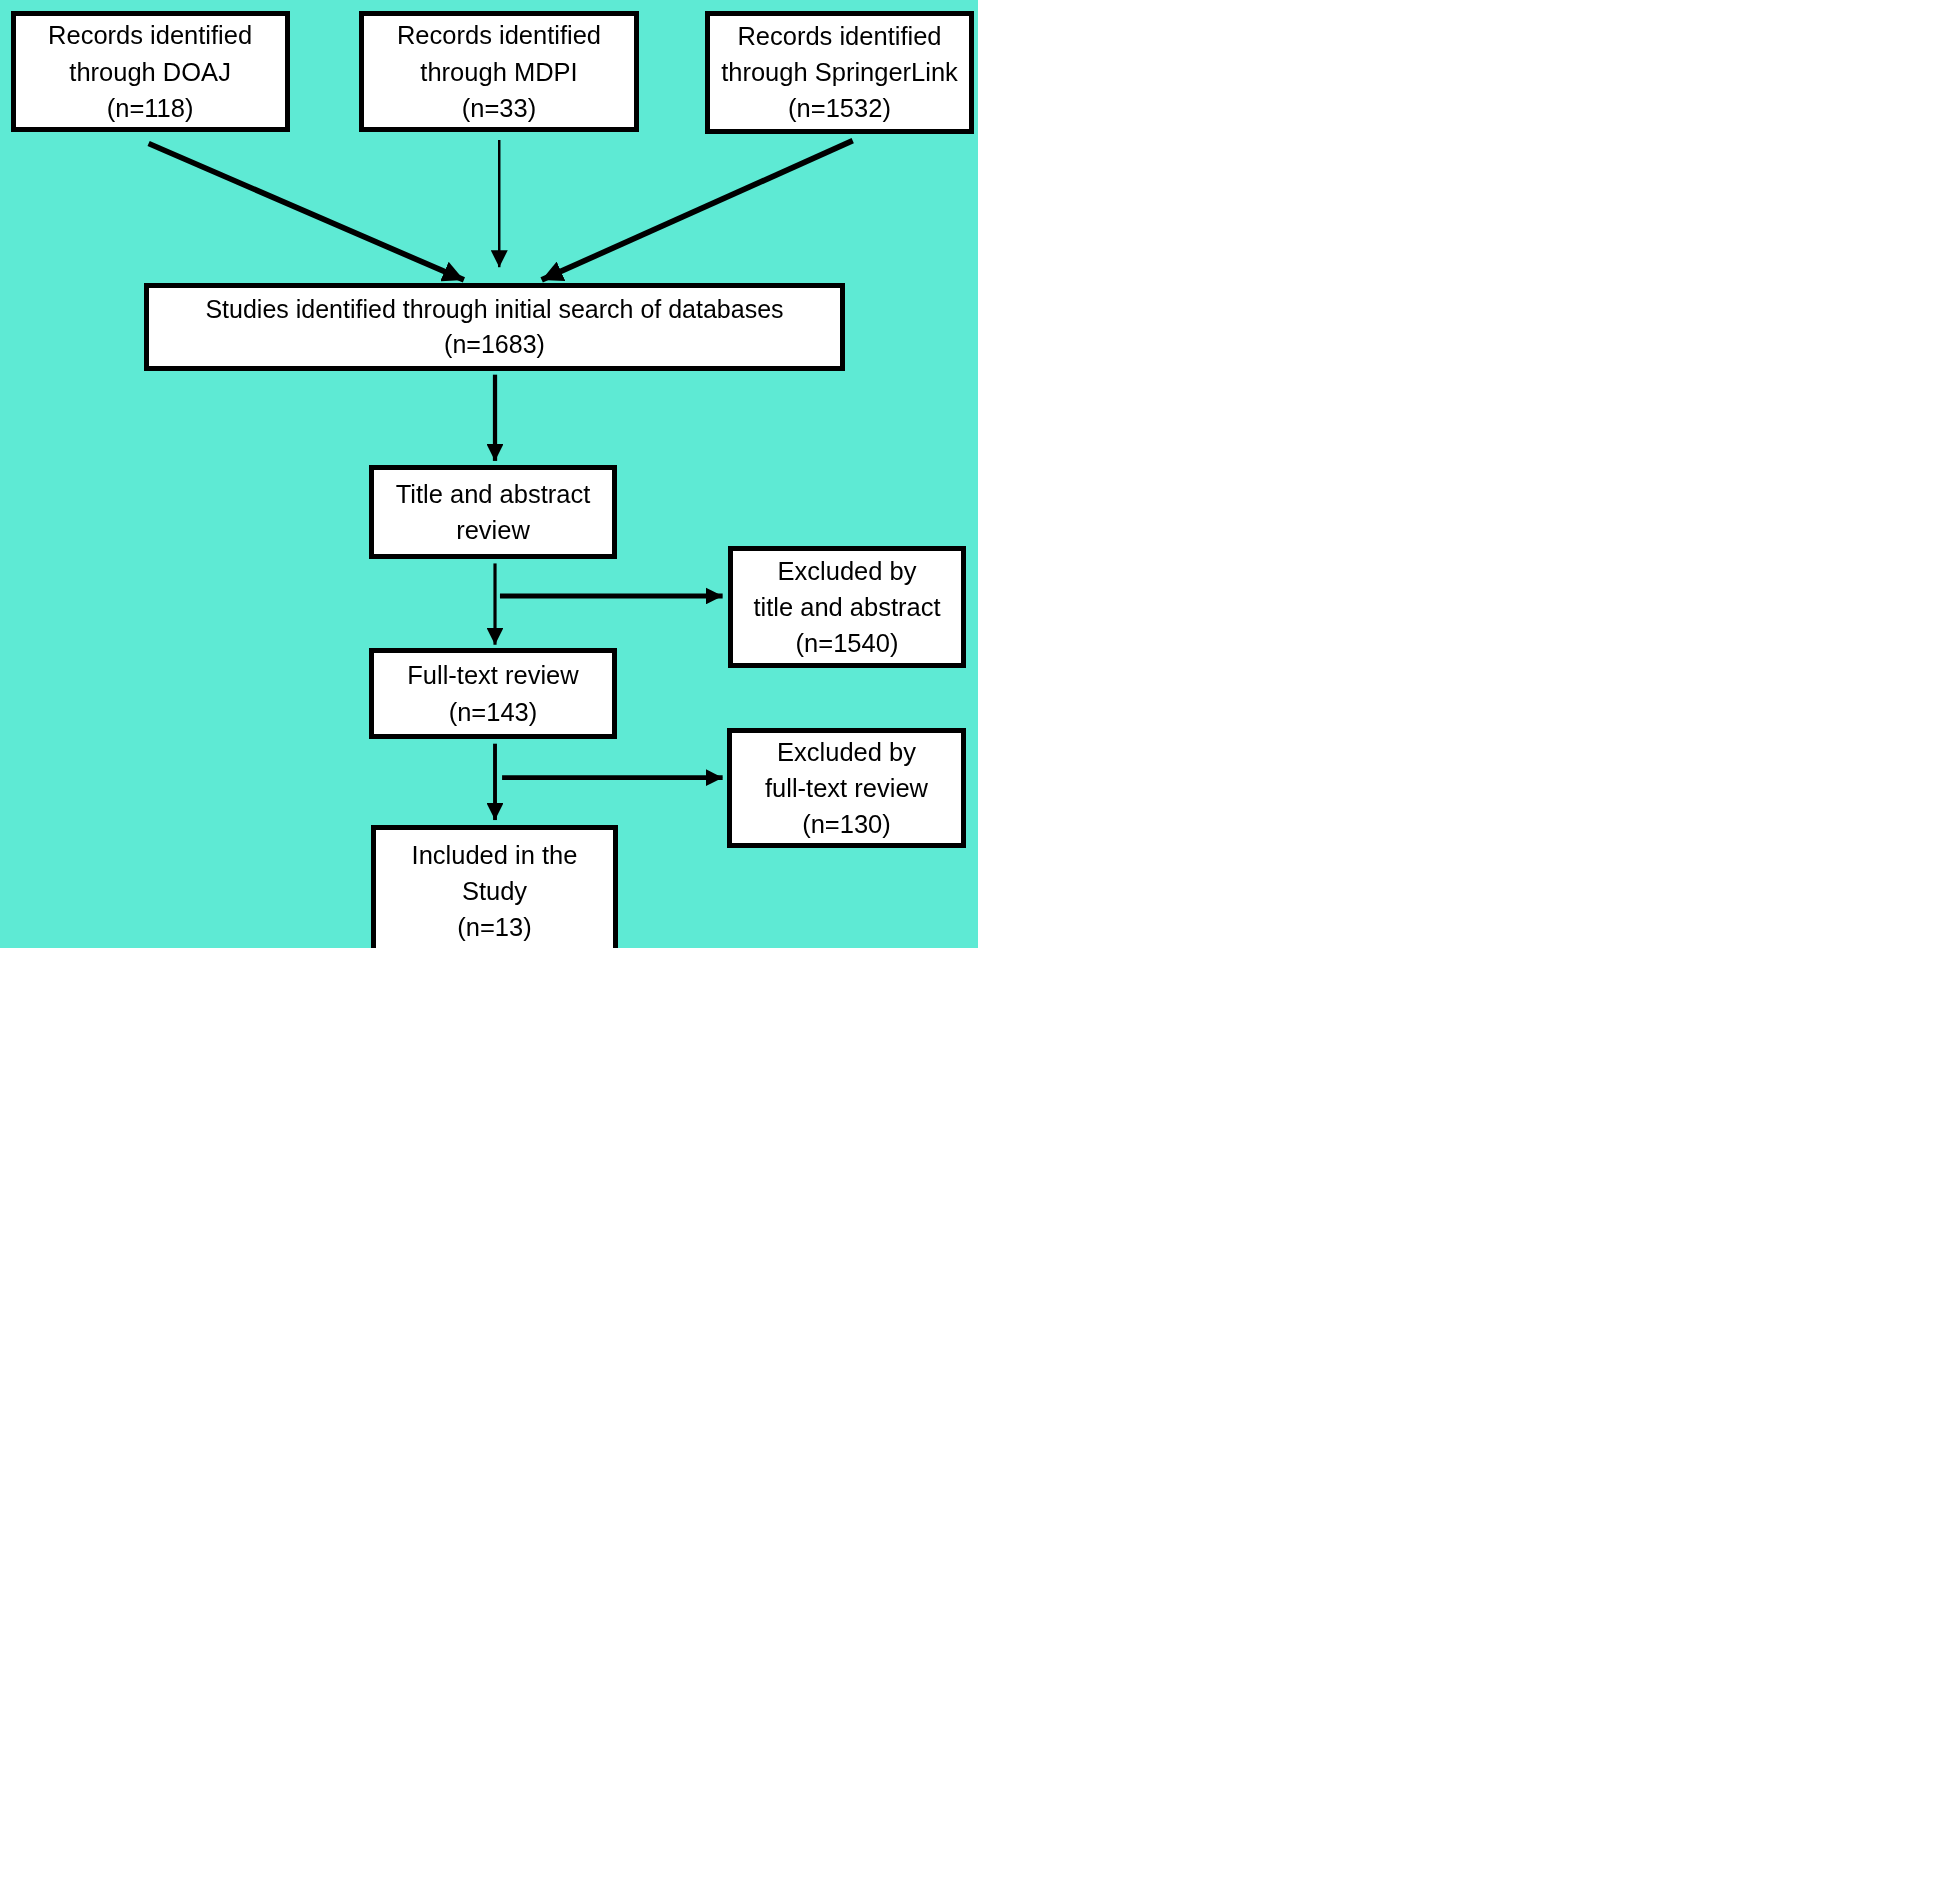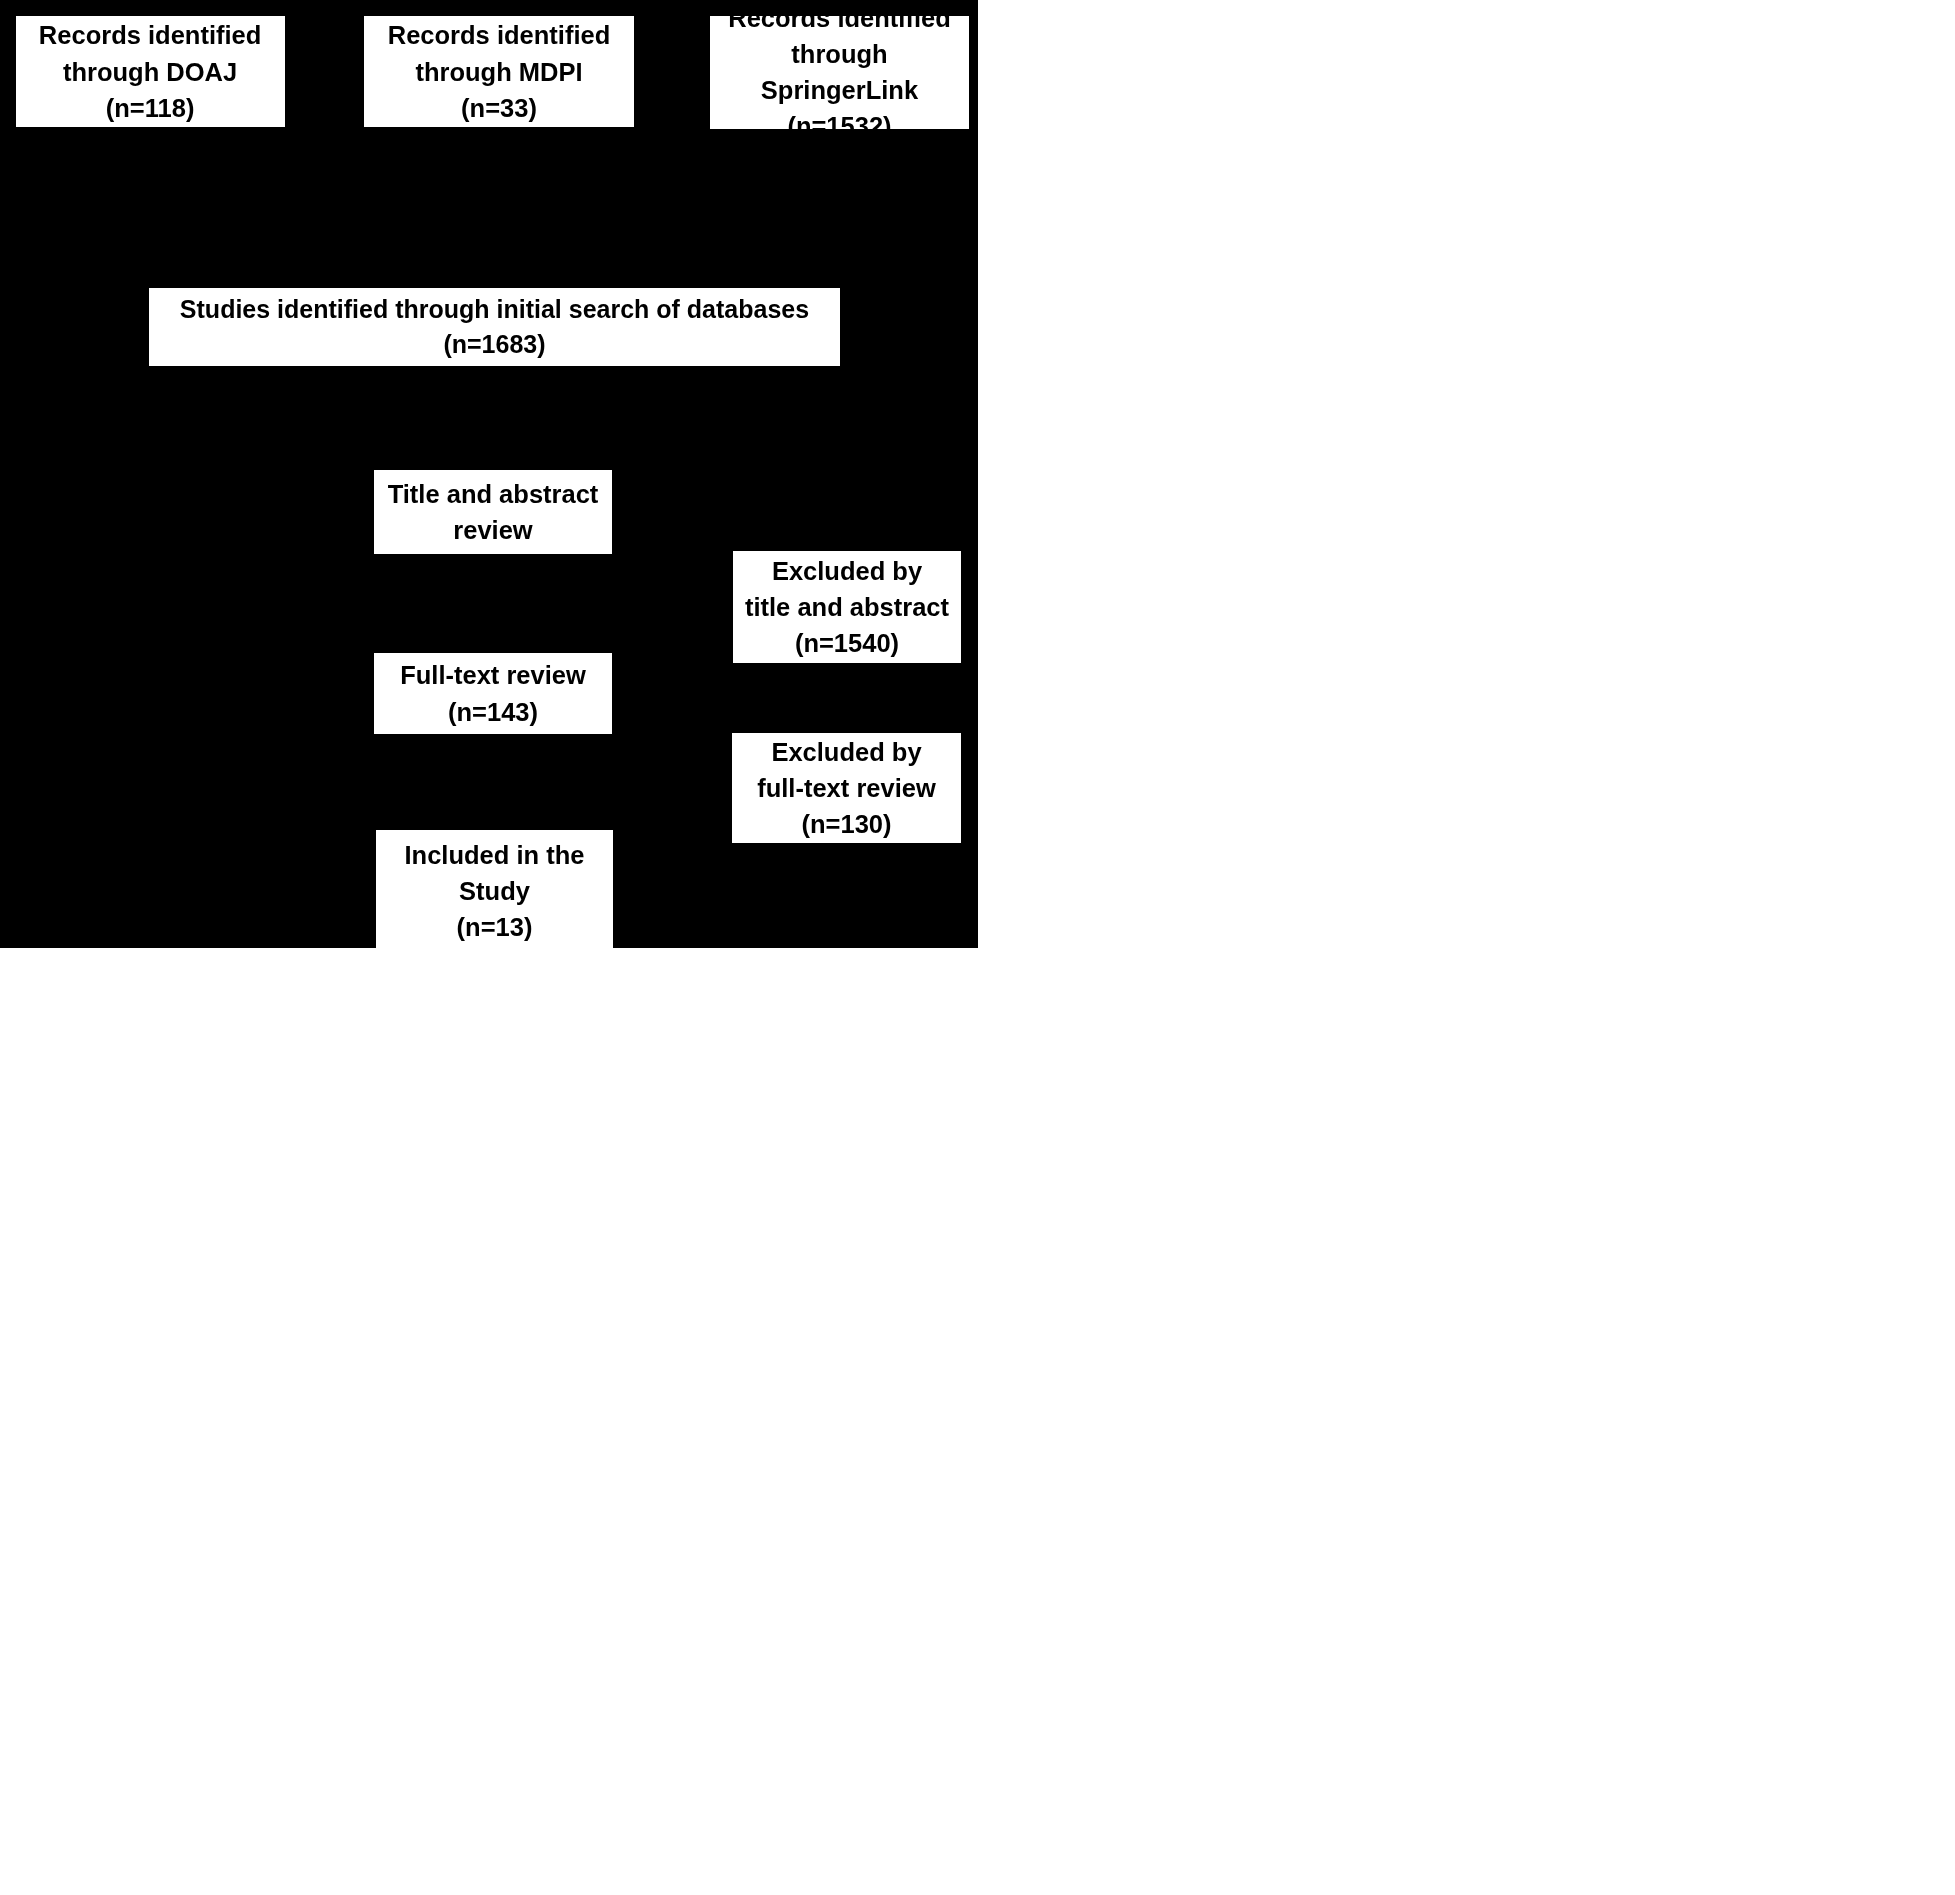--- a/index.html
+++ b/index.html
@@ -5,23 +5,22 @@
   html, body {
     margin: 0;
     padding: 0;
     background: #ffffff;
     font-family: "Liberation Sans", sans-serif;
   }
   .canvas {
     position: relative;
     width: 978px;
     height: 948px;
-    background: #000000;
+    background: #5eead4;
     overflow: hidden;
-    font-weight: bold;
   }
   .arrows {
     position: absolute;
     left: 0;
     top: 0;
     width: 978px;
     height: 948px;
   }
   .box {
     position: absolute;

